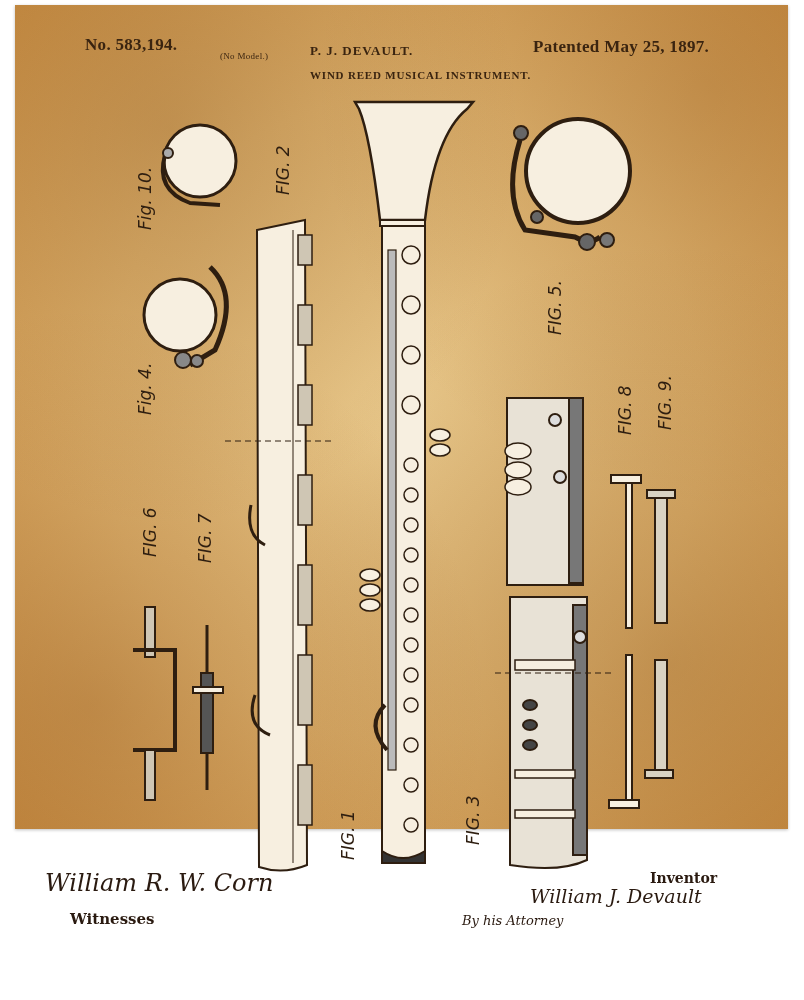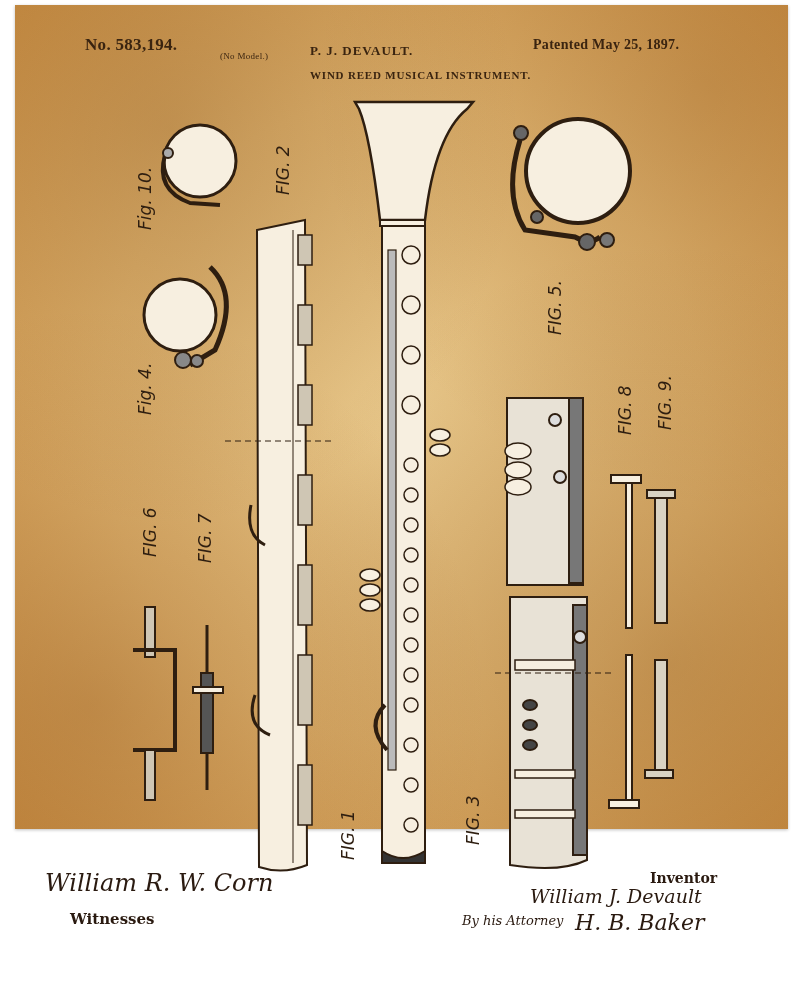--- a/index.html
+++ b/index.html
@@ -9,21 +9,21 @@
       radial-gradient(ellipse at 20% 15%, rgba(120,70,20,0.25), transparent 40%),
       radial-gradient(ellipse at 85% 80%, rgba(130,75,20,0.28), transparent 45%),
       radial-gradient(ellipse at 10% 85%, rgba(140,80,25,0.3), transparent 40%),
       radial-gradient(ellipse at 90% 10%, rgba(140,85,30,0.25), transparent 40%),
       radial-gradient(ellipse at 50% 50%, #e9c98c 0%, #dcb06c 55%, #c98f45 100%);
     box-shadow: 0 1px 3px rgba(0,0,0,0.25);}
   .hdr{position:absolute;color:#3a2410;font-family:"Liberation Serif",serif;font-weight:bold;letter-spacing:0.3px;}
   .h-no{left:70px;top:30px;font-size:17px;}
   .h-model{left:205px;top:46px;font-size:9px;font-weight:normal;}
   .h-name{left:295px;top:38px;font-size:13px;letter-spacing:1px;}
-  .h-pat{left:518px;top:32px;font-size:14px;text-align:center;}
+  .h-pat{left:518px;top:32px;font-size:17px;text-align:center;}
   .h-title{left:295px;top:64px;font-size:11px;letter-spacing:0.8px;}
   .fig{position:absolute;color:#2e1e10;font-family:"DejaVu Sans",sans-serif;font-style:italic;font-size:17px;transform:rotate(-90deg);transform-origin:left top;white-space:nowrap;}
   .script{position:absolute;color:#2a1a10;font-family:"DejaVu Serif",serif;font-style:italic;white-space:nowrap;}
   svg.draw{position:absolute;left:0;top:0;}
 </style>
 </head>
 <body>
 
 <div class="poster">
 
@@ -175,14 +175,13 @@
   <div class="fig" style="left:125px;top:552px;">FIG. 6</div>
   <div class="fig" style="left:180px;top:558px;">FIG. 7</div>
   <div class="fig" style="left:323px;top:855px;">FIG. 1</div>
   <div class="fig" style="left:448px;top:840px;">FIG. 3</div>
 
   <div class="script" style="left:55px;top:865px;font-size:15px;font-style:normal;font-weight:bold;margin-top:40px;">Witnesses</div>
   <div class="script" style="left:30px;top:864px;font-size:24px;">William R. W. Corn</div>
   <div class="script" style="left:635px;top:865px;font-size:14px;font-style:normal;font-weight:bold;text-align:right;">Inventor</div>
   <div class="script" style="left:515px;top:880px;font-size:19px;">William J. Devault</div>
   <div class="script" style="left:447px;top:908px;font-size:13px;">By his Attorney</div>
-  <div class="script" style="left:560px;top:905px;font-size:22px;">H. B. Baker</div>
 </div>
 
 </body></html>

